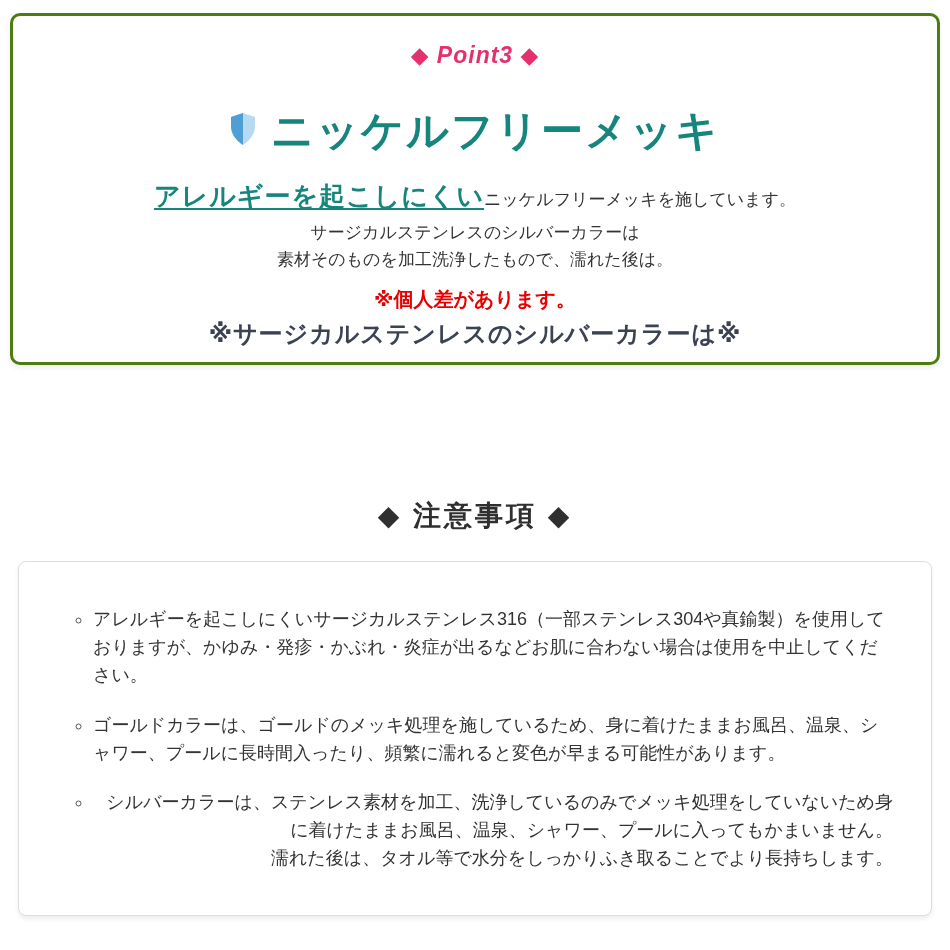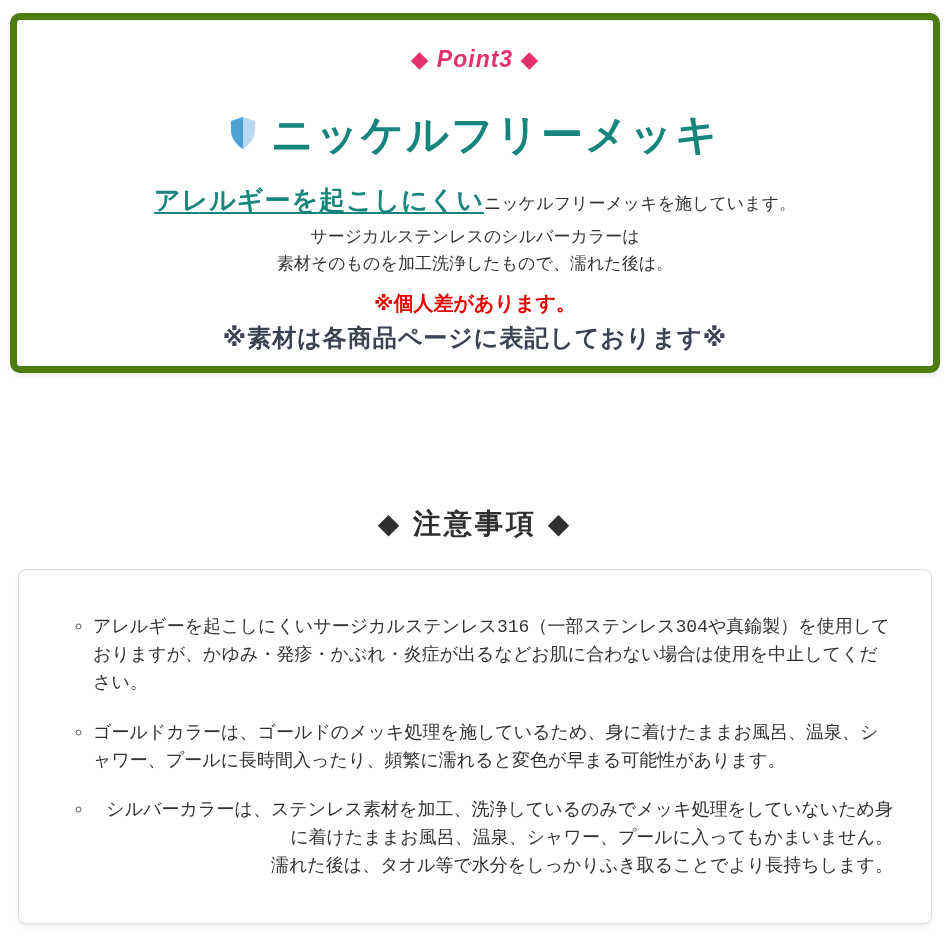--- a/index.html
+++ b/index.html
@@ -8,21 +8,21 @@
     padding: 0;
     background: #ffffff;
     width: 950px;
     font-family: "Liberation Sans", "DejaVu Sans", sans-serif;
   }
   .page { width: 950px; height: 950px; background: #fff; overflow: hidden; }
 
   
   .point-card {
     margin: 13px 10px 0 10px;
-    border: 7px solid #4d7c0f;
+    border: 3px solid #4d7c0f;
     border-radius: 10px;
     box-shadow: 0 3px 5px rgba(0,0,0,0.07);
     text-align: center;
     padding: 26px 20px 12px 20px;
     background: #fff;
   }
   .point-badge {
     font-size: 23px;
     font-weight: bold;
     font-style: italic;
@@ -83,21 +83,20 @@
     border: 1px solid #dddddd;
     border-radius: 8px;
     box-shadow: 0 3px 4px rgba(0,0,0,0.07);
     padding: 44px 38px 42px 50px;
     background: #fff;
   }
   .caution-list {
     margin: 0;
     padding-left: 24px;
     list-style-type: circle;
-    font-family: Liberation Mono, monospace;
   }
   .caution-list li {
     font-size: 18px;
     line-height: 1.55;
     color: #333;
     margin-bottom: 22px;
     white-space: pre-line;
   }
   .caution-list li::marker { color: #555; }
   .caution-list li:last-child { margin-bottom: 0; text-align: right; }
@@ -122,21 +121,21 @@
 
 
     <div class="body-line2">
       <span class="em-link">アレルギーを起こしにくい</span><span>ニッケルフリーメッキを施しています。</span>
     </div>
 
     <div class="body-line3">サージカルステンレスのシルバーカラーは</div>
     <div class="body-line4">素材そのものを加工洗浄したもので、濡れた後は。</div>
 
     <div class="caveat-red">※個人差があります。</div>
-    <div class="material-note">※素材は各商品ページに表記しております※</div>
+    <div class="material-note">※サージカルステンレスのシルバーカラーは※</div>
   </section>
 
   <h2 class="caution-heading">◆ 注意事項 ◆</h2>
 
   <section class="caution-card">
     <ul class="caution-list">
       <li>アレルギーを起こしにくいサージカルステンレス316（一部ステンレス304や真鍮製）を使用しておりますが、かゆみ・発疹・かぶれ・炎症が出るなどお肌に合わない場合は使用を中止してください。</li>
       <li>ゴールドカラーは、ゴールドのメッキ処理を施しているため、身に着けたままお風呂、温泉、シャワー、プールに長時間入ったり、頻繁に濡れると変色が早まる可能性があります。</li>
       <li>シルバーカラーは、ステンレス素材を加工、洗浄しているのみでメッキ処理をしていないため身に着けたままお風呂、温泉、シャワー、プールに入ってもかまいません。
 濡れた後は、タオル等で水分をしっかりふき取ることでより長持ちします。</li>

